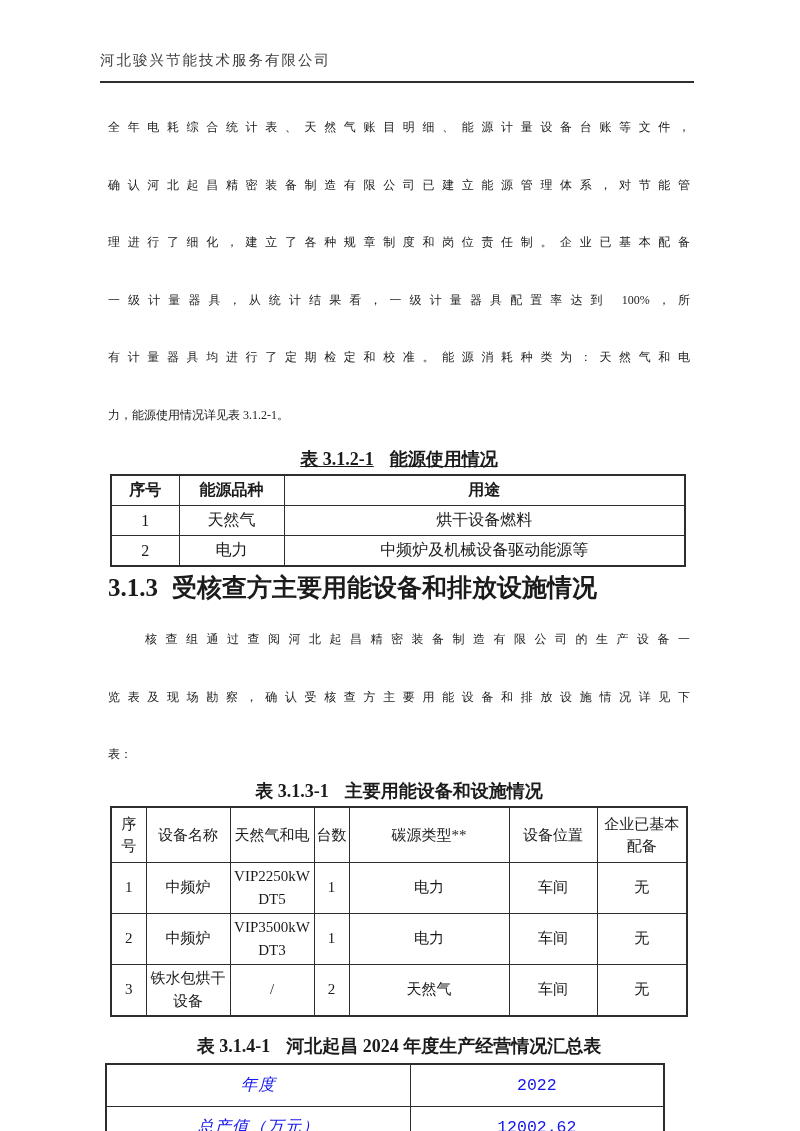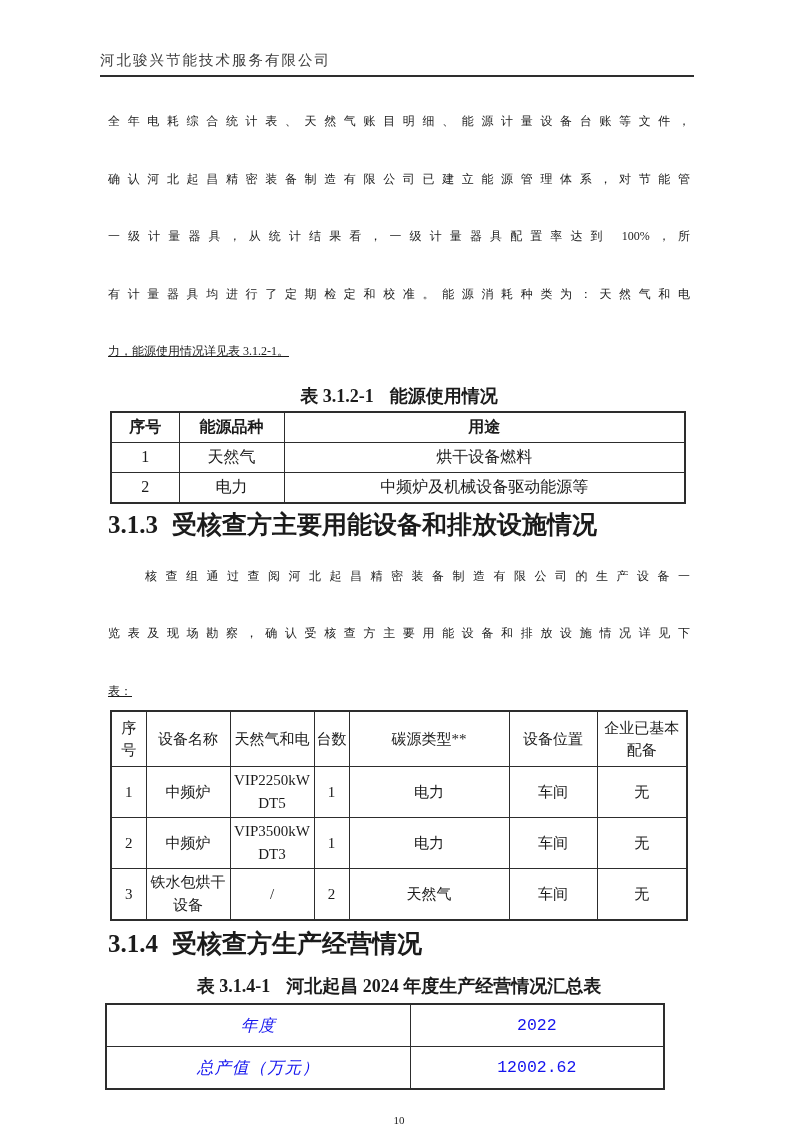--- a/index.html
+++ b/index.html
@@ -11,21 +11,21 @@
     font-family:"Liberation Serif","DejaVu Serif",serif;
     color:#1b1b1b;
     overflow:hidden;
     box-sizing:border-box;
   }
   .content{padding:50px 110px 0 108px;box-sizing:border-box;}
 
   
   .doc-header{
     border-bottom:2px solid #2e2e2e;
-    padding-bottom:5px;
+    padding-bottom:11px;
     margin:0 -4px 0 -8px;
     line-height:20px;
   }
   .company{
     font-size:14.5px;
     letter-spacing:2px;
     color:#3c3c3c;
   }
 
   
@@ -34,32 +34,32 @@
   .p2{margin-top:12px;}
   .line{
     height:37.5px;
     line-height:37.5px;
     font-size:12px;
     text-align:justify;
     text-align-last:justify;
     overflow:hidden;
     margin-top:20px;
   }
-  .line.noj{text-align-last:left;text-decoration:underline;}
+  .line.noj{text-align-last:left;}
   .line.indent{padding-left:37px;}
 
   
   .tbl-title{
     text-align:center;
     font-weight:bold;
     font-size:18px;
     height:30px;line-height:30px;
   }
   .tbl-title .tnum{margin-right:16px;}
-  .t1-title{margin-top:10px;}
+  .t1-title{margin-top:10px;text-decoration:underline;}
   .t2-title{margin-top:2px;}
   .t3-title{margin-top:16px;height:26px;line-height:26px;}
   .sec-heading{
     font-weight:bold;
     font-size:25px;
     height:26px;line-height:26px;
     margin-top:8px;
   }
   .sec-heading .snum{margin-right:14px;}
   .h314{margin-top:10px;}
@@ -98,20 +98,21 @@
 <div class="page">
   <div class="content">
 
     <div class="doc-header">
       <span class="company">河北骏兴节能技术服务有限公司</span>
     </div>
 
     <div class="para p1">
       <div class="line">全年电耗综合统计表、天然气账目明细、能源计量设备台账等文件，</div>
       <div class="line">确认河北起昌精密装备制造有限公司已建立能源管理体系，对节能管</div>
+      <div class="line">理进行了细化，建立了各种规章制度和岗位责任制。企业已基本配备</div>
       <div class="line">一级计量器具，从统计结果看，一级计量器具配置率达到 100%，所</div>
       <div class="line">有计量器具均进行了定期检定和校准。能源消耗种类为：天然气和电</div>
       <div class="line noj">力，能源使用情况详见表 3.1.2-1。</div>
     </div>
 
     <div class="tbl-title t1-title">
       <span class="tnum">表 3.1.2-1</span><span>能源使用情况</span>
     </div>
 
     <table class="energy bordered">
@@ -142,20 +143,23 @@
     <div class="sec-heading h313">
       <span class="snum">3.1.3</span><span>受核查方主要用能设备和排放设施情况</span>
     </div>
 
     <div class="para p2">
       <div class="line indent">核查组通过查阅河北起昌精密装备制造有限公司的生产设备一</div>
       <div class="line">览表及现场勘察，确认受核查方主要用能设备和排放设施情况详见下</div>
       <div class="line noj">表：</div>
     </div>
 
+    <div class="tbl-title t2-title">
+      <span class="tnum">表 3.1.3-1</span><span>主要用能设备和设施情况</span>
+    </div>
 
     <table class="equip bordered">
       <colgroup>
         <col style="width:35px">
           <col style="width:84px">
           <col style="width:84px">
         <col style="width:35px">
           <col style="width:160px">
           <col style="width:88px">
           <col style="width:90px">
@@ -193,23 +197,20 @@
         <td>铁水包烘干设备</td>
         <td>/</td>
         <td>2</td>
         <td>天然气</td>
         <td>车间</td>
         <td>无</td>
       </tr>
     </tbody>
       </table>
 
-    <div class="sec-heading h314">
-      <span class="snum">3.1.4</span><span>受核查方生产经营情况</span>
-    </div>
 
     <div class="tbl-title t3-title">
       <span class="tnum">表 3.1.4-1</span><span>河北起昌 2024 年度生产经营情况汇总表</span>
     </div>
 
     <table class="business bordered">
       <colgroup>
           <col style="width:54.5%">
           <col>
         </colgroup>

